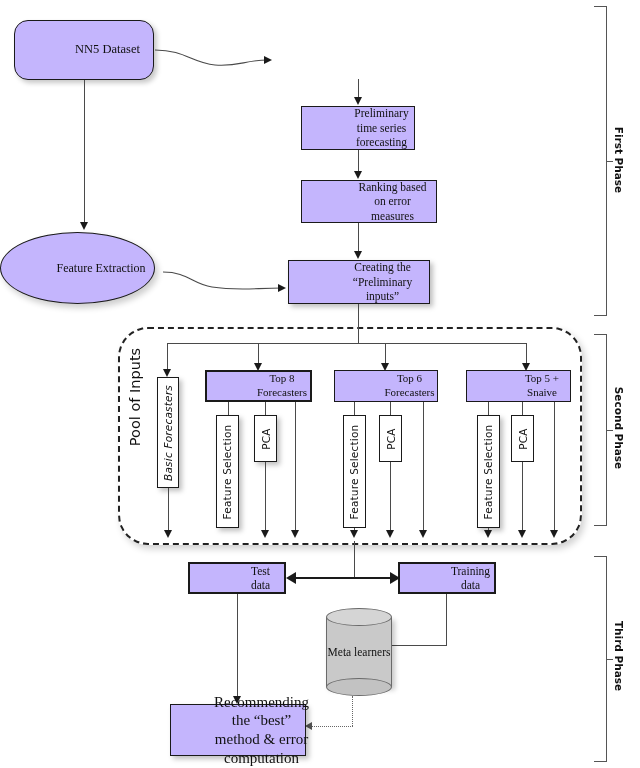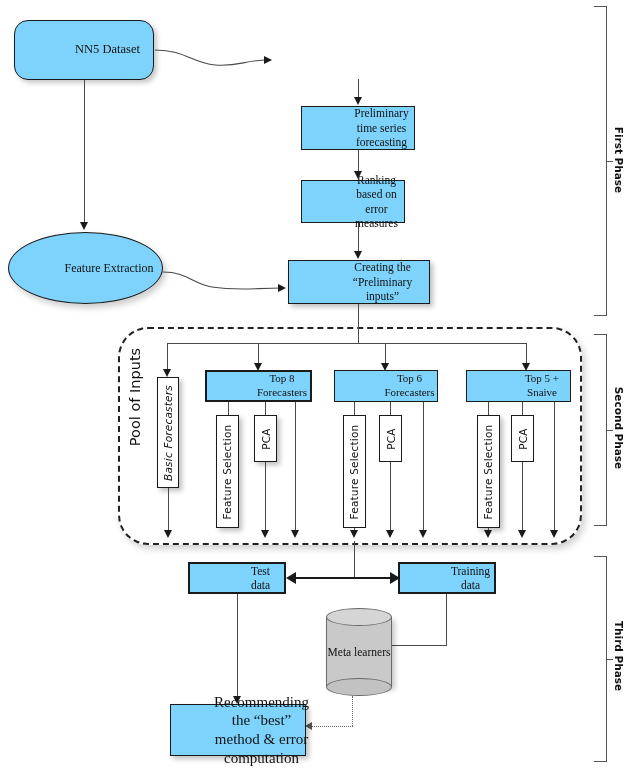--- a/index.html
+++ b/index.html
@@ -3,21 +3,21 @@
 <meta charset="utf-8">
 <style>
   html,body{margin:0;padding:0;background:#ffffff;}
   body{width:640px;height:768px;overflow:hidden;
        font-family:"Liberation Serif", serif;color:#111;}
   #stage{position:relative;width:640px;height:768px;}
 
   
   .node{position:absolute;box-sizing:border-box;display:flex;
         align-items:center;justify-content:center;text-align:center;
-        background:#7dd3fc;border:1.3px solid #1a1a1a;padding-left:47px;}
+        background:#c4b5fd;border:1.3px solid #1a1a1a;padding-left:47px;}
   .node .txt{display:block;line-height:1.25;padding:0 3px;}
 
   .rounded{border-radius:14px;border:1.6px solid #1a1a1a;
            box-shadow:3px 3px 5px rgba(0,0,0,.22);}
   .ellipse{border-radius:50%;border:1.6px solid #1a1a1a;
            box-shadow:3px 4px 6px rgba(0,0,0,.20);}
   .shadowbox{box-shadow:3px 3px 5px rgba(0,0,0,.25);border:1.6px solid #1a1a1a;align-items:center;}
   .thickbox{border:2px solid #1a1a1a;}
 
   
@@ -99,25 +99,25 @@
 
   <div class="node rounded" style="left:14px;top:20px;width:140px;height:60px;">
     <span class="txt" style="font-size:12.5px;">NN5 Dataset</span>
   </div>
 
 
   <div class="node" style="left:301px;top:106px;width:114px;height:44px;">
     <span class="txt" style="font-size:11.5px;">Preliminary time series forecasting</span>
   </div>
 
-  <div class="node" style="left:301px;top:180px;width:104px;height:43px;">
+  <div class="node" style="left:301px;top:180px;width:136px;height:43px;">
     <span class="txt" style="font-size:11.5px;">Ranking based on error measures</span>
   </div>
 
-  <div class="node ellipse" style="left:8px;top:232px;width:155px;height:72px;">
+  <div class="node ellipse" style="left:0;top:232px;width:155px;height:72px;">
     <span class="txt" style="font-size:12px;">Feature Extraction</span>
   </div>
 
   <div class="node shadowbox" style="left:288px;top:260px;width:142px;height:44px;">
     <span class="txt" style="font-size:11.5px;">Creating the “Preliminary inputs”</span>
   </div>
 
   <div class="ln vln" style="left:84px;top:80px;height:144px;"></div>
   <div class="arrow ad" style="left:79.5px;top:222px;"></div>
 

